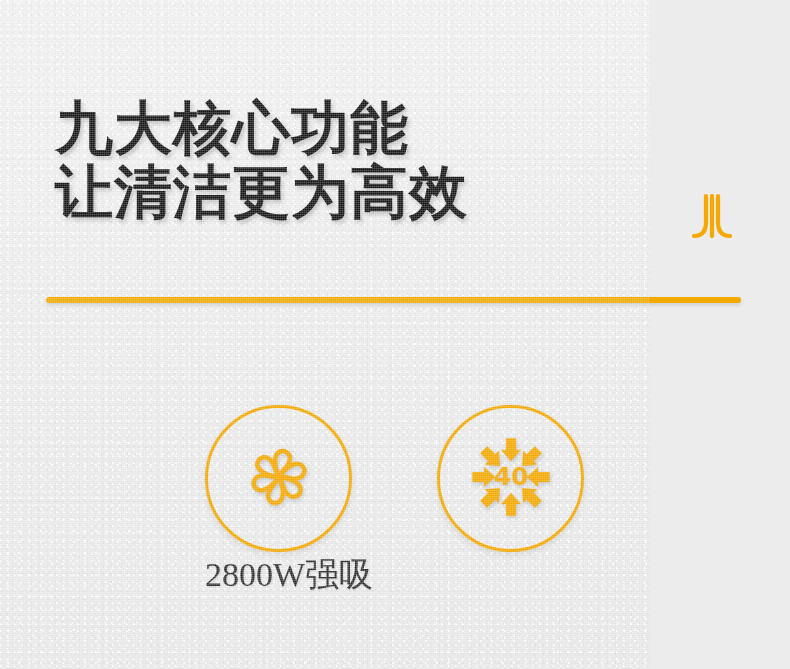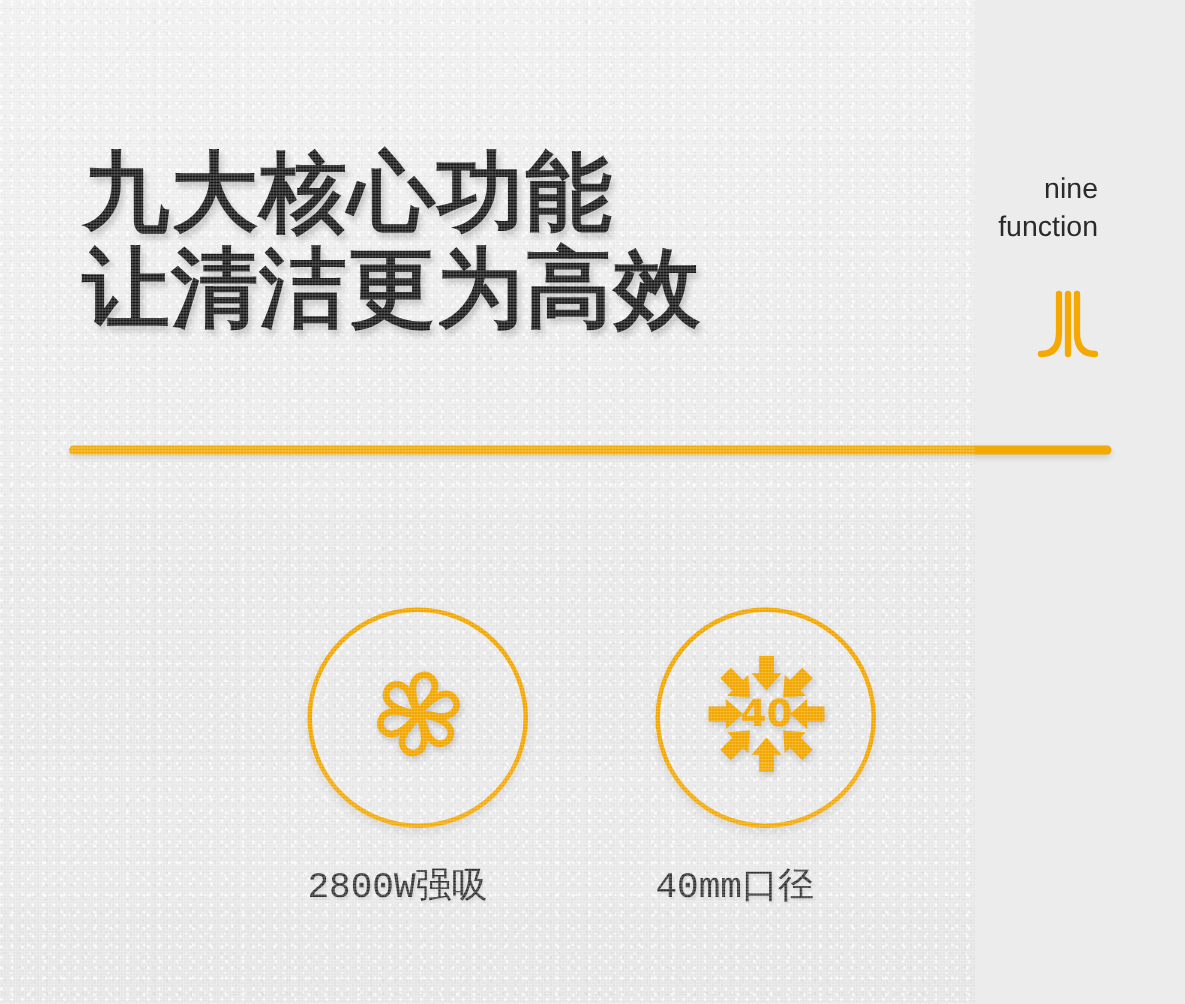--- a/index.html
+++ b/index.html
@@ -119,45 +119,40 @@
     box-sizing: border-box;
     display: flex;
     align-items: center;
     justify-content: center;
     box-shadow: 0 3px 6px rgba(0,0,0,.10);
   }
   .icon-circle svg {
     filter: drop-shadow(1px 2px 2px rgba(0,0,0,.18));
   }
   .feature-label {
-    margin-top: 22px;
-    font-size: 24px;
+    font-size: 34px;
     color: #2e2e2e;
     white-space: nowrap;
-    font-family: Liberation Mono, monospace;
+    font-family: Liberation Serif, serif;
     font-weight: 400;
     text-shadow: 1px 1px 2px rgba(0,0,0,.12);
   }
 </style>
 </head>
 <body>
 
 <div id="page">
 
   <div class="header">
 
     <div class="headline">
       <span class="l1">九大核心功能</span>
       <span class="l2">让清洁更为高效</span>
     </div>
 
-    <div class="en-block">
-      <span>nine</span>
-      <span>function</span>
-    </div>
 
     <div class="logo-mark">
       <svg viewBox="0 0 52 48" width="52" height="48" aria-hidden="true">
         <g fill="none" stroke="#f5a800" stroke-width="4.2" stroke-linecap="round">
           <path d="M20 4 V30 Q20 44 8 44"></path>
           <path d="M26 4 V44"></path>
           <path d="M32 4 V30 Q32 44 44 44"></path>
         </g>
       </svg>
     </div>
@@ -228,17 +223,16 @@
               </g>
               <g transform="rotate(315 50 50)">
                 <path d="M44.6 8 h10.8 v12.5 h5.4 L50 33 L39.2 20.5 h5.4 z"></path>
               </g>
             </g>
 
             <text id="badge40" x="50" y="58.5" text-anchor="middle" font-family="DejaVu Sans, Liberation Sans, sans-serif" font-size="27" font-weight="700" fill="#f5a800">40</text>
           </svg>
         </span>
       </div>
-      <div class="feature-label">40mm口径</div>
     </div>
 
   </div>
 </div>
 
 </body></html>

